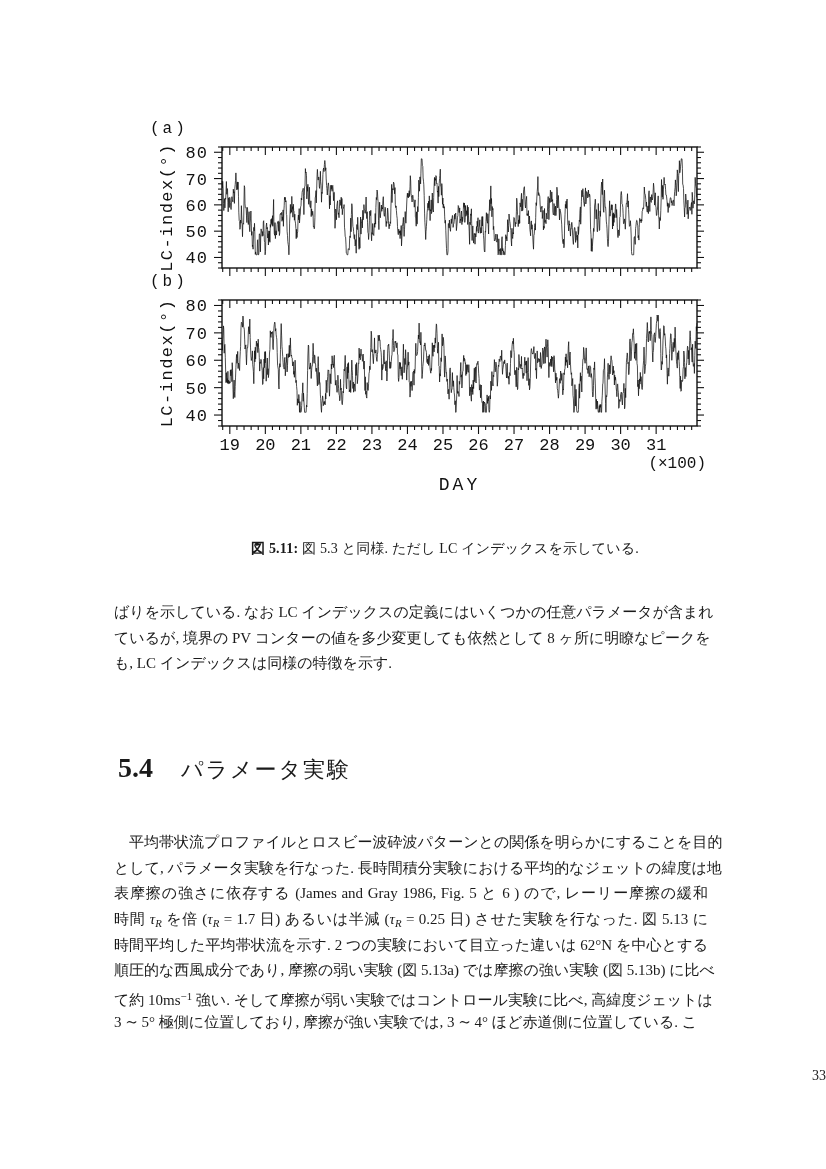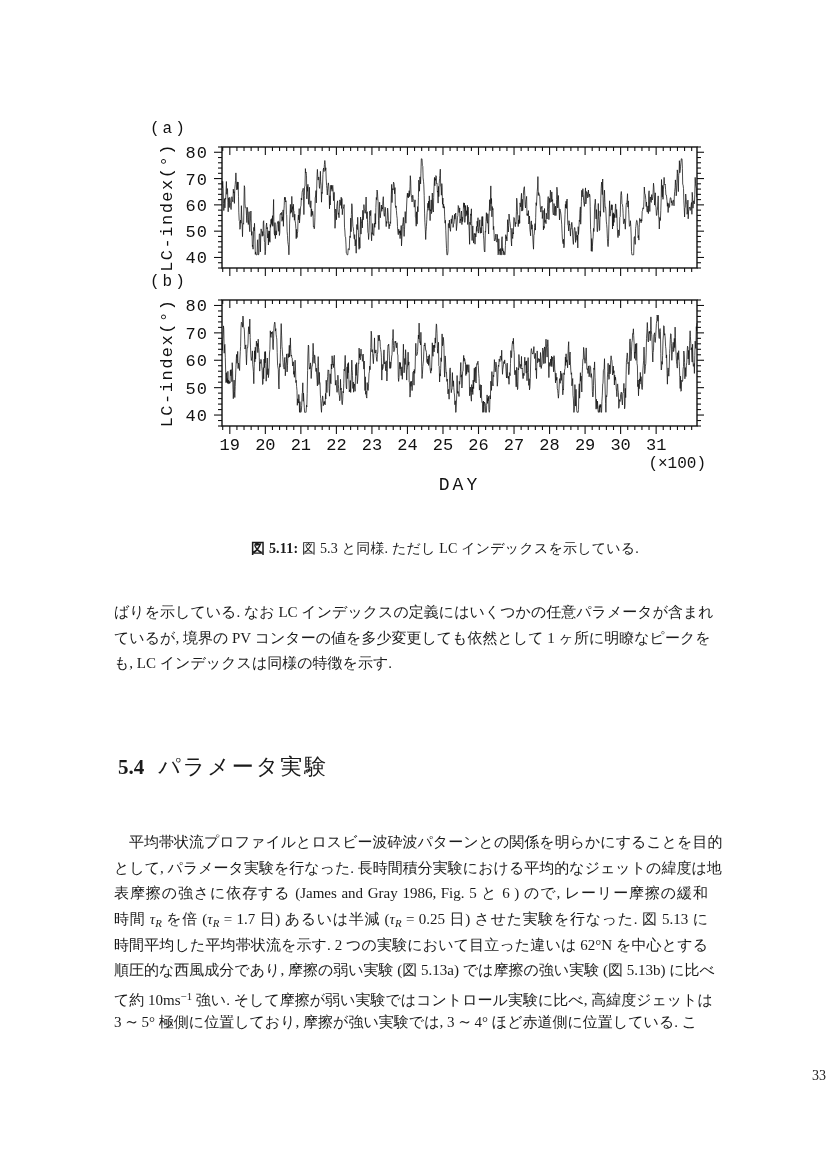--- a/index.html
+++ b/index.html
@@ -22,22 +22,22 @@
     text-align:justify;text-align-last:justify;text-justify:inter-character;
   }
   .tline.nolast{text-align-last:left;}
   .sb{font-size:.72em;vertical-align:-0.28em;}
   .sp{font-size:.72em;vertical-align:0.45em;}
   .it{font-style:italic;}
   #p1{top:600px;}
   #p2{top:830px;}
   .heading{position:absolute;left:118px;top:752px;white-space:nowrap;}
   .heading .secnum{
-    font-weight:bold;font-size:21px;font-family:"Liberation Serif",serif;
-    margin-right:14px;
+    font-weight:bold;font-size:28px;font-family:"Liberation Serif",serif;
+    margin-right:28px;
   }
   .heading .sectitle{
     font-size:22px;font-family:Liberation Serif, serif;
     letter-spacing:2px;font-weight:400;
   }
   .pageno{position:absolute;left:0;top:1068px;width:826px;text-align:right;font-size:14px;}
 </style>
 </head>
 <body>
 
@@ -452,21 +452,21 @@
         </g>
       </svg>
   </div>
 
   <div class="caption">
     <span class="ctag">図 5.11:</span><span> 図 5.3 と同様. ただし LC インデックスを示している.</span>
   </div>
 
   <div class="para" id="p1">
       <div class="tline"><span>ばりを示している. なお LC インデックスの定義にはいくつかの任意パラメータが含まれ</span></div>
-      <div class="tline"><span>ているが, 境界の PV コンターの値を多少変更しても依然として 1 ヶ所に明瞭なピークを</span></div>
+      <div class="tline"><span>ているが, 境界の PV コンターの値を多少変更しても依然として 8 ヶ所に明瞭なピークを</span></div>
       <div class="tline nolast"><span>も, LC インデックスは同様の特徴を示す.</span></div>
     </div>
 
   <div class="heading">
     <span class="secnum">5.4</span><span class="sectitle">パラメータ実験</span>
   </div>
 
   <div class="para" id="p2">
       <div class="tline"><span>　平均帯状流プロファイルとロスビー波砕波パターンとの関係を明らかにすることを目的</span></div>
       <div class="tline"><span>として, パラメータ実験を行なった. 長時間積分実験における平均的なジェットの緯度は地</span></div>

